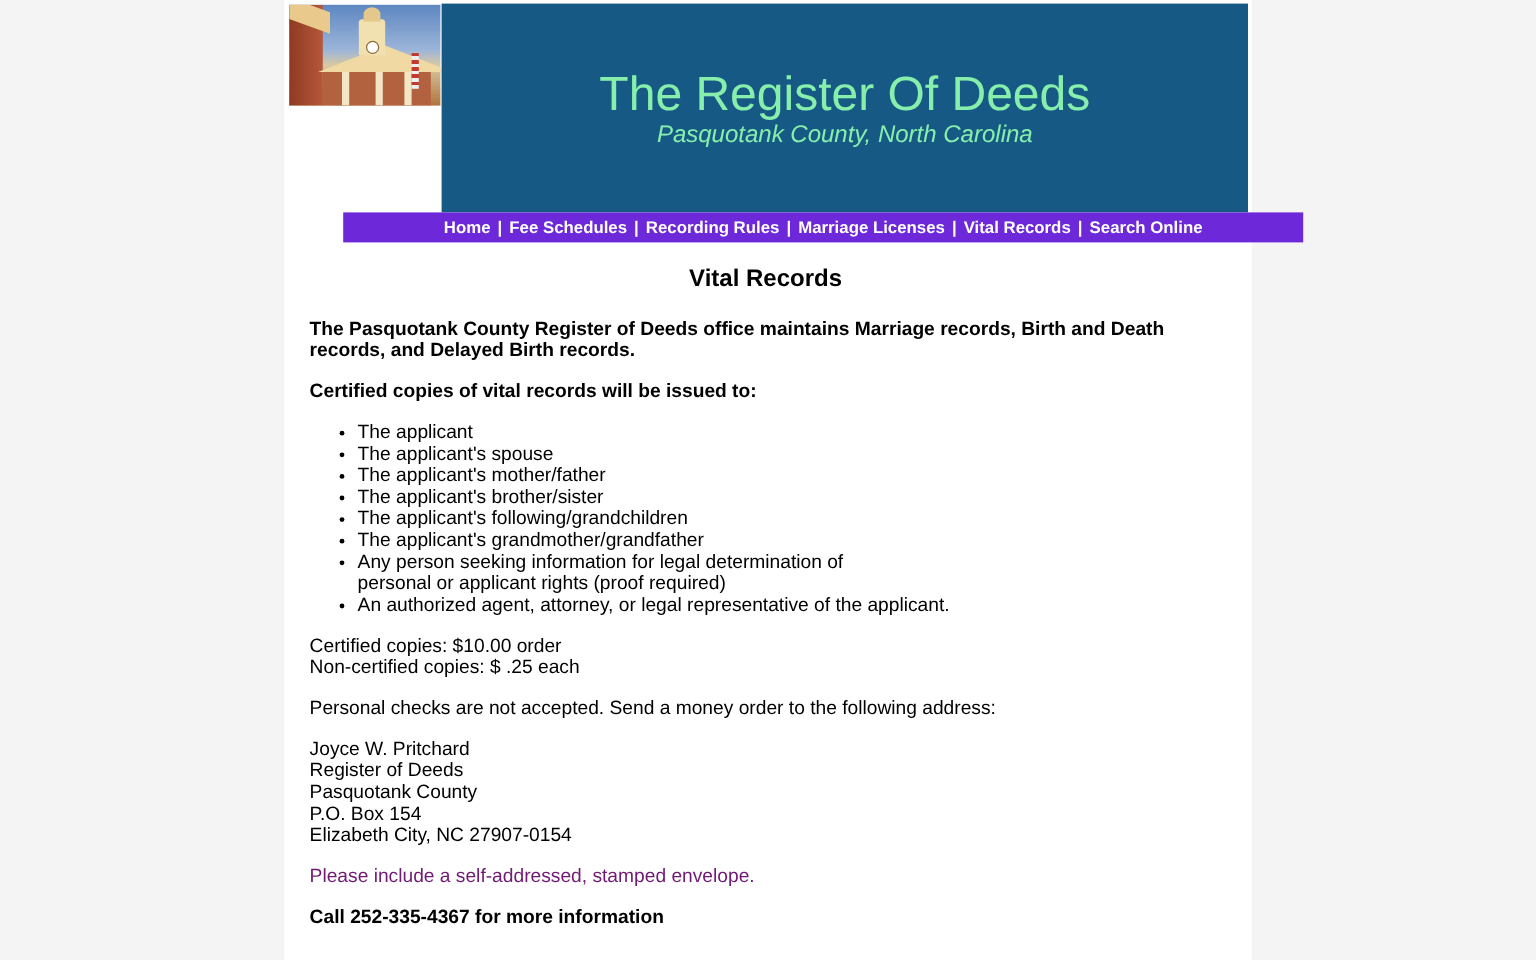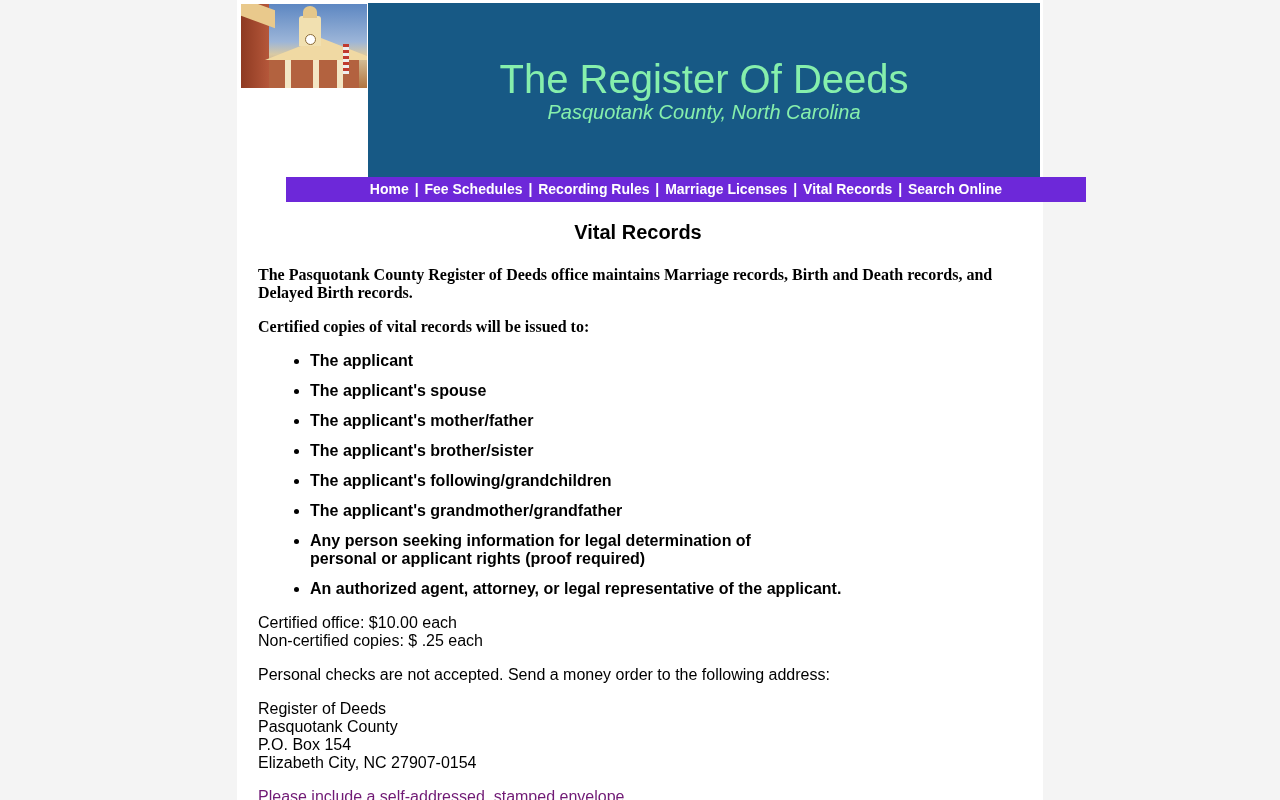--- a/index.html
+++ b/index.html
@@ -121,27 +121,27 @@
     line-height: 18px;
   }
   .content h2 {
     margin: 18px 0 0 0;
     text-align: center;
     font-size: 20px;
     line-height: 24px;
     font-weight: bold;
   }
   .content p { margin: 16px 0 0 0; }
-  .content p.bold { font-weight: bold; font-family: Liberation Serif, serif; }
+  .content p.bold { font-weight: bold; }
   .content h2 + p { margin-top: 22px; }
   .content ul {
     margin: 16px 0 0 0;
     padding-left: 40px;
   }
-  .content li { margin: 12px; font-weight: bold; }
+  .content li { margin: 0; }
   .content .red { color: #701a75; }
   .content .addr span { display: block; }
 </style>
 </head>
 <body>
 
 <div class="page">
 
   <div class="header">
     <div class="photo">
@@ -184,25 +184,26 @@
       <li>The applicant</li>
       <li>The applicant's spouse</li>
       <li>The applicant's mother/father</li>
       <li>The applicant's brother/sister</li>
       <li>The applicant's following/grandchildren</li>
       <li>The applicant's grandmother/grandfather</li>
       <li><span>Any person seeking information for legal determination of</span><br><span>personal or applicant rights (proof required)</span></li>
       <li>An authorized agent, attorney, or legal representative of the applicant.</li>
     </ul>
     <p>
-      <span>Certified office: $10.00 each</span><br>
+      <span>Certified copies: $10.00 order</span><br>
       <span>Non-certified copies: $ .25 each</span>
     </p>
     <p>Personal checks are not accepted. Send a money order to the following address:</p>
     <p class="addr">
+      <span>Joyce W. Pritchard</span>
       <span>Register of Deeds</span>
       <span>Pasquotank County</span>
       <span>P.O. Box 154</span>
       <span>Elizabeth City, NC 27907-0154</span>
     </p>
     <p class="red">Please include a self-addressed, stamped envelope.</p>
     <p class="bold">Call 252-335-4367 for more information</p>
   </div>
 </div>
 

